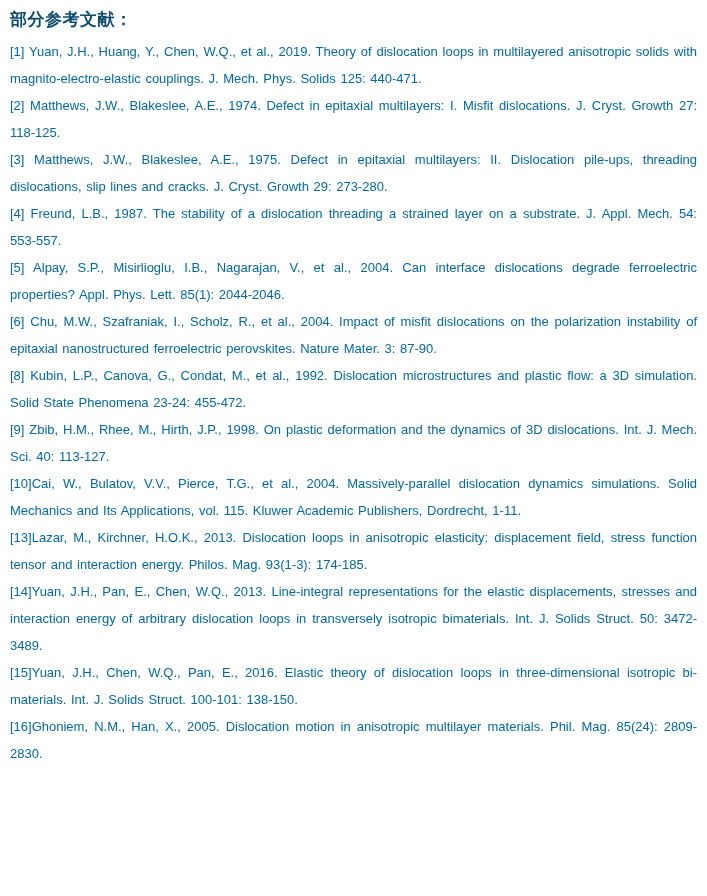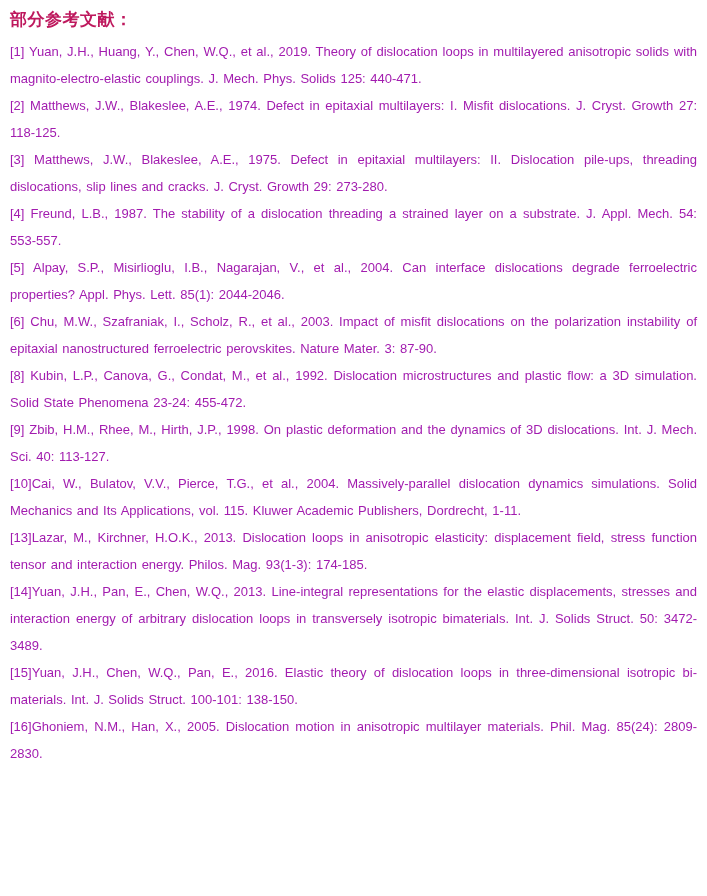--- a/index.html
+++ b/index.html
@@ -15,50 +15,50 @@
     color: #3a3a3a;
     box-sizing: border-box;
   }
   .page {
     padding: 8px 10px 0 10px;
     box-sizing: border-box;
   }
   .heading {
     font-size: 17px;
     font-weight: bold;
-    color: #be185d;
+    color: #0c4a6e;
     line-height: 24px;
     margin: 0 0 6px 0;
     letter-spacing: 0.5px;
   }
   .ref-list {
     margin: 0;
     padding: 0;
   }
   .ref-item {
     font-size: 13px;
     line-height: 27px;
     text-align: justify;
     margin: 0;
     word-spacing: 1px;
-    color: #a21caf;
+    color: #0369a1;
   }
 </style>
 </head>
 <body>
 
 <div class="page">
   <h2 class="heading">部分参考文献：</h2>
   <div class="ref-list">
     <p class="ref-item">[1] Yuan, J.H., Huang, Y., Chen, W.Q., et al., 2019. Theory of dislocation loops in multilayered anisotropic solids with magnito-electro-elastic couplings. J. Mech. Phys. Solids 125: 440-471.</p>
     <p class="ref-item">[2] Matthews, J.W., Blakeslee, A.E., 1974. Defect in epitaxial multilayers: I. Misfit dislocations. J. Cryst. Growth 27: 118-125.</p>
     <p class="ref-item">[3] Matthews, J.W., Blakeslee, A.E., 1975. Defect in epitaxial multilayers: II. Dislocation pile-ups, threading dislocations, slip lines and cracks. J. Cryst. Growth 29: 273-280.</p>
     <p class="ref-item">[4] Freund, L.B., 1987. The stability of a dislocation threading a strained layer on a substrate. J. Appl. Mech. 54: 553-557.</p>
     <p class="ref-item">[5] Alpay, S.P., Misirlioglu, I.B., Nagarajan, V., et al., 2004. Can interface dislocations degrade ferroelectric properties? Appl. Phys. Lett. 85(1): 2044-2046.</p>
-    <p class="ref-item">[6] Chu, M.W., Szafraniak, I., Scholz, R., et al., 2003. Impact of misfit dislocations on the polarization instability of epitaxial nanostructured ferroelectric perovskites. Nature Mater. 3: 87-90.</p>
+    <p class="ref-item">[6] Chu, M.W., Szafraniak, I., Scholz, R., et al., 2004. Impact of misfit dislocations on the polarization instability of epitaxial nanostructured ferroelectric perovskites. Nature Mater. 3: 87-90.</p>
     <p class="ref-item">[8] Kubin, L.P., Canova, G., Condat, M., et al., 1992. Dislocation microstructures and plastic flow: a 3D simulation. Solid State Phenomena 23-24: 455-472.</p>
     <p class="ref-item">[9] Zbib, H.M., Rhee, M., Hirth, J.P., 1998. On plastic deformation and the dynamics of 3D dislocations. Int. J. Mech. Sci. 40: 113-127.</p>
     <p class="ref-item">[10]Cai, W., Bulatov, V.V., Pierce, T.G., et al., 2004. Massively-parallel dislocation dynamics simulations. Solid Mechanics and Its Applications, vol. 115. Kluwer Academic Publishers, Dordrecht, 1-11.</p>
     <p class="ref-item">[13]Lazar, M., Kirchner, H.O.K., 2013. Dislocation loops in anisotropic elasticity: displacement field, stress function tensor and interaction energy. Philos. Mag. 93(1-3): 174-185.</p>
     <p class="ref-item">[14]Yuan, J.H., Pan, E., Chen, W.Q., 2013. Line-integral representations for the elastic displacements, stresses and interaction energy of arbitrary dislocation loops in transversely isotropic bimaterials. Int. J. Solids Struct. 50: 3472-3489.</p>
     <p class="ref-item">[15]Yuan, J.H., Chen, W.Q., Pan, E., 2016. Elastic theory of dislocation loops in three-dimensional isotropic bi-materials. Int. J. Solids Struct. 100-101: 138-150.</p>
     <p class="ref-item">[16]Ghoniem, N.M., Han, X., 2005. Dislocation motion in anisotropic multilayer materials. Phil. Mag. 85(24): 2809-2830.</p>
   </div>
 </div>
 

